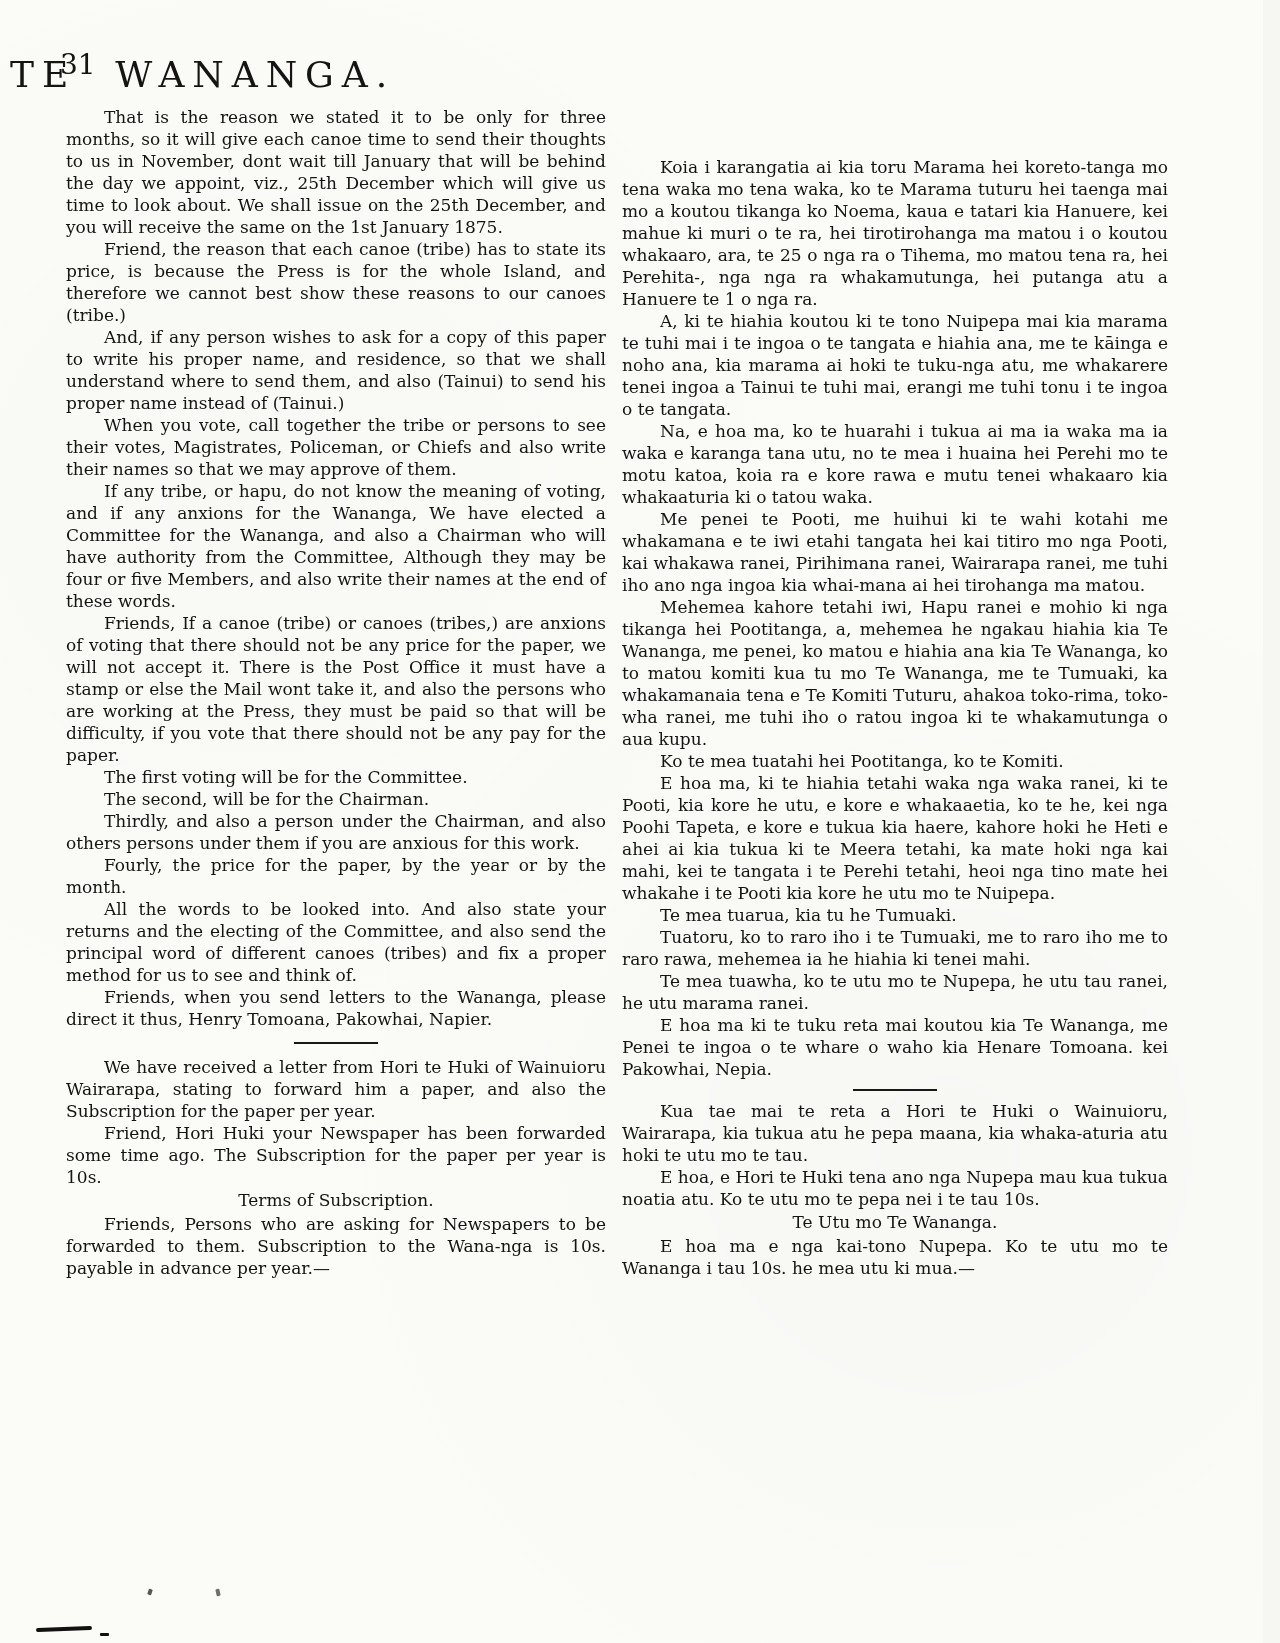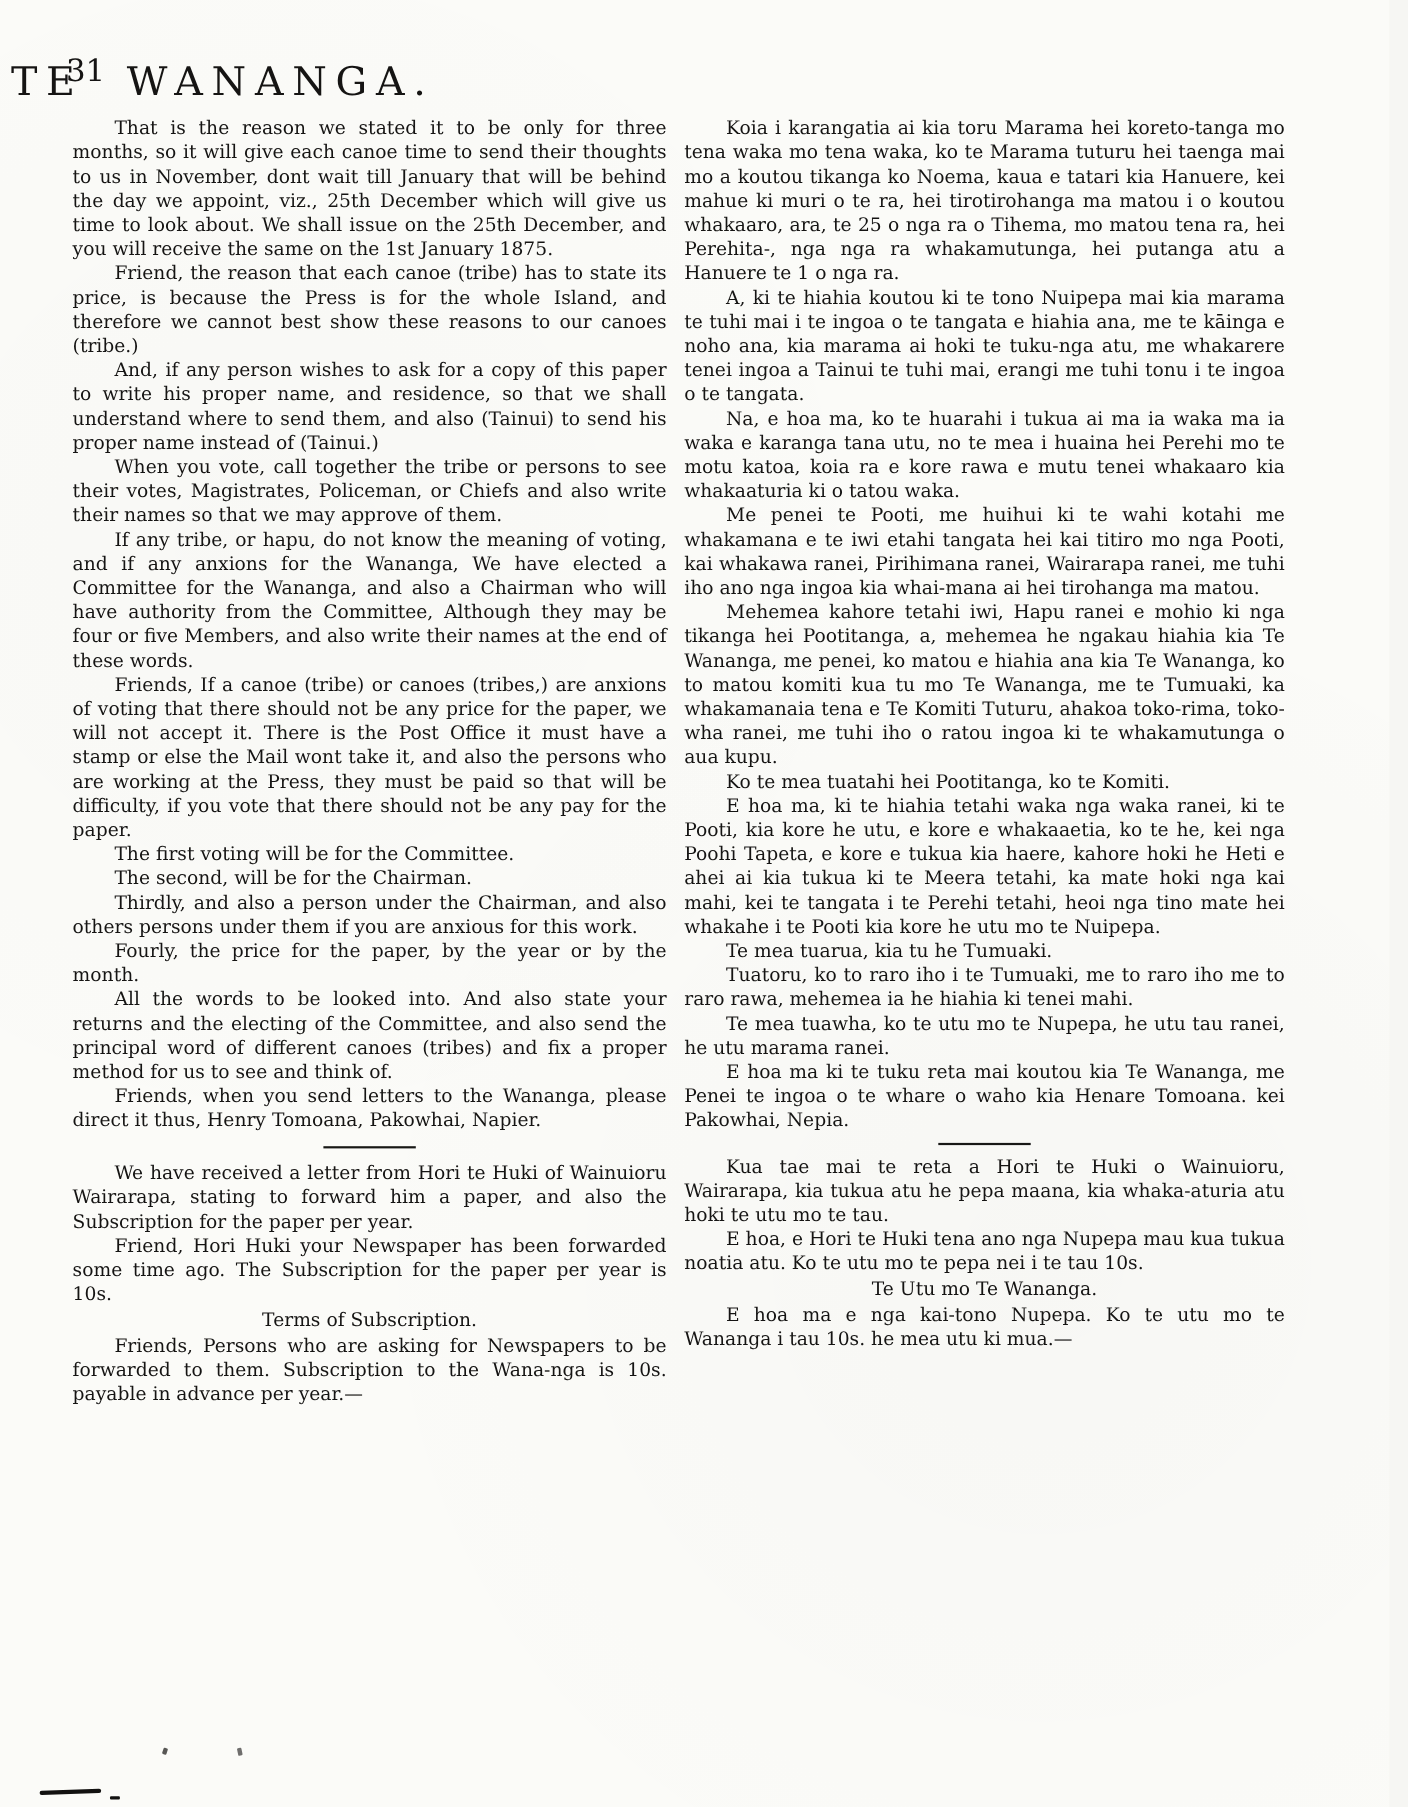--- a/index.html
+++ b/index.html
@@ -21,21 +21,21 @@
     font-size:28px;line-height:30px;
   }
   .masthead{
     position:absolute;left:0;right:0;top:50px;margin:10px;
     text-align:left;
     font-size:36px;line-height:30px;font-weight:normal;
     letter-spacing:0.22em;word-spacing:0.55em;
   }
   .columns{
     position:absolute;top:106px;left:66px;
-    display:flex;align-items:flex-start;
+    display:flex;align-items:flex-end;
   }
   .col{display:block;}
   .col-left{width:540px;}
   .col-right{width:546px;}
   .divider{
     width:2px;background:#1d1c1a;
     margin:4px 7px 0 7px;
   }
   p.para{
     margin:0;

